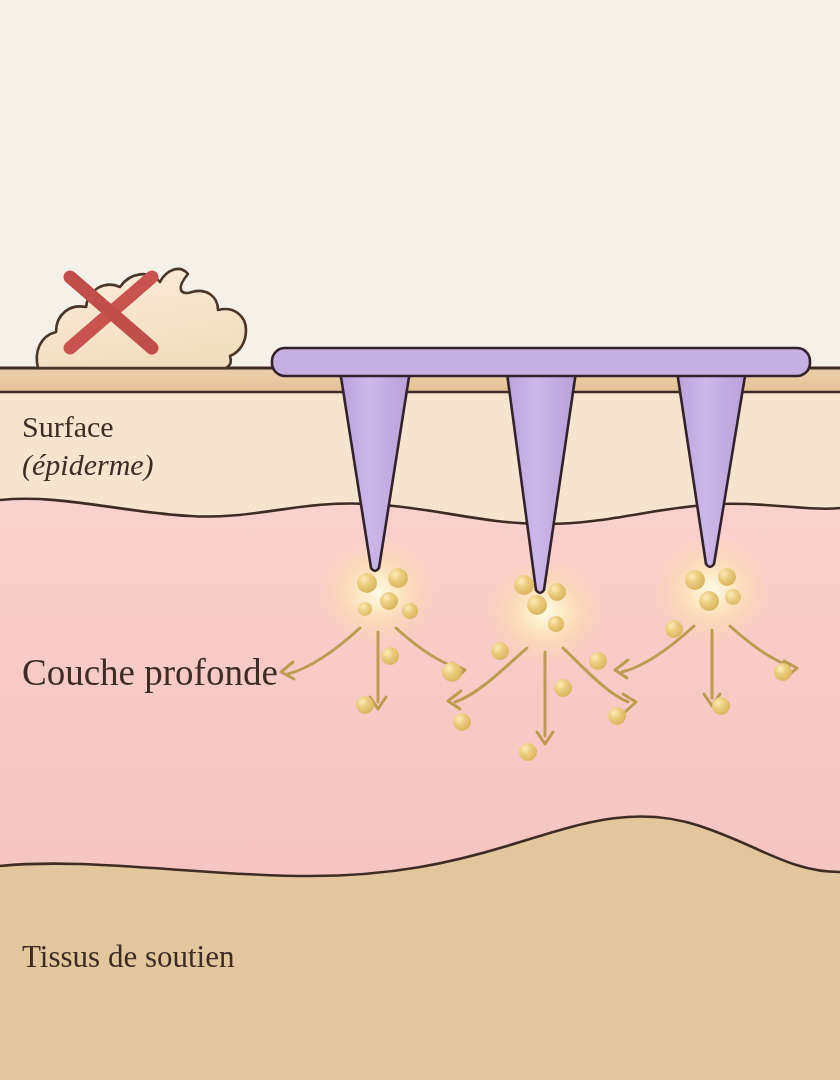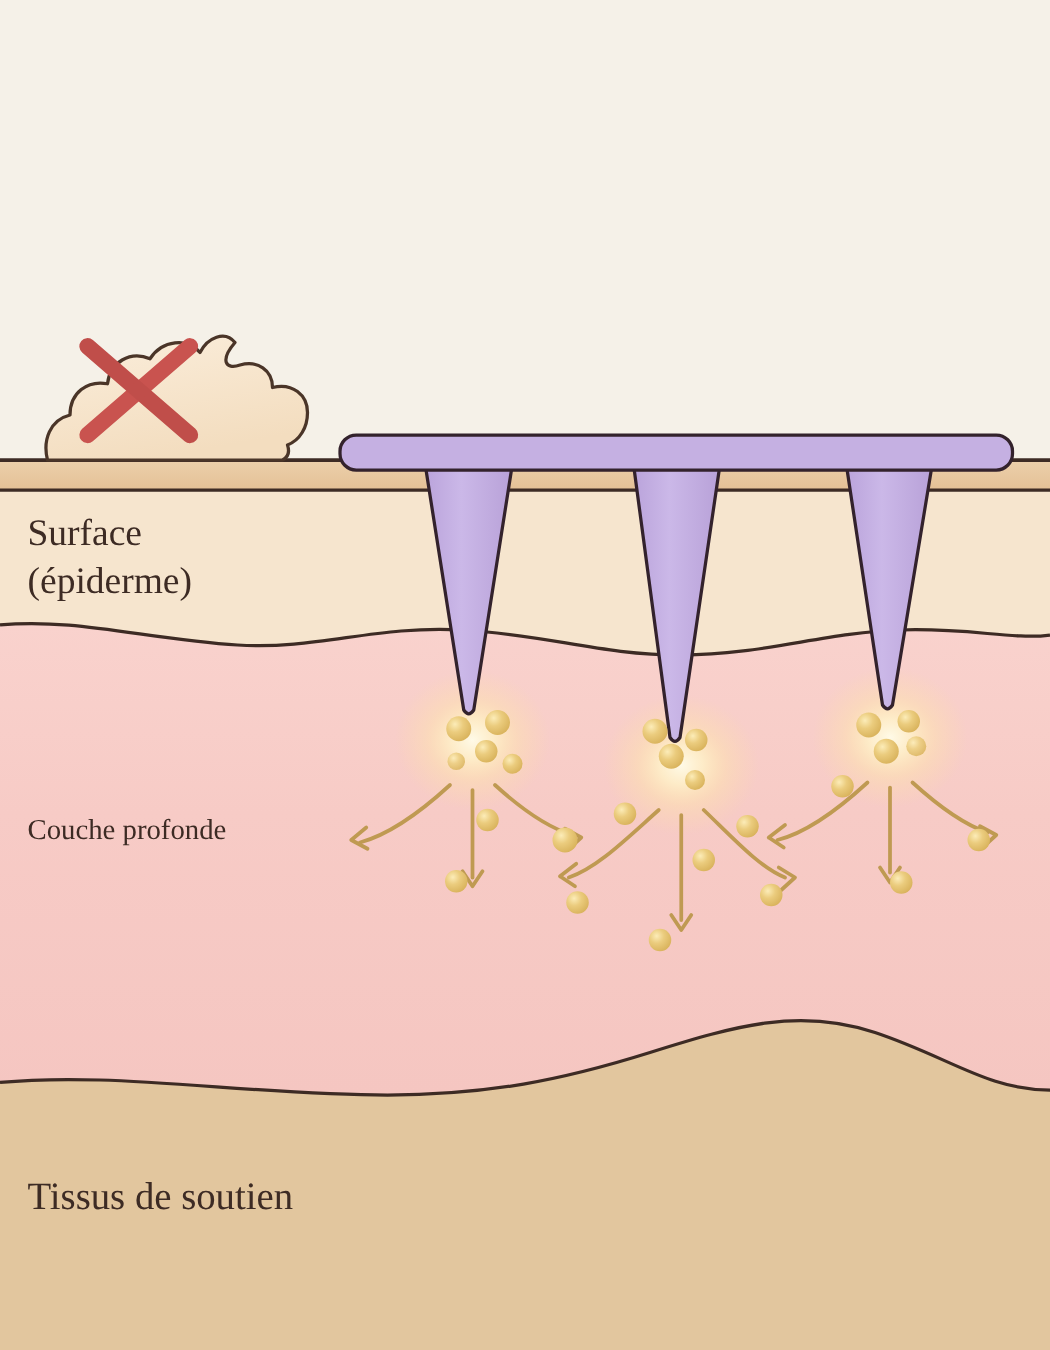--- a/index.html
+++ b/index.html
@@ -51,28 +51,29 @@
     line-height: 1.25;
   }
   #label-epidermis {
     left: 22px;
     top: 408px;
     font-size: 30px;
   }
   #label-dermis {
     left: 22px;
     top: 650px;
-    font-size: 23px;
+    font-size: 37px;
   }
   #label-hypodermis {
     left: 22px;
     top: 938px;
     font-size: 31px;
   }
   .layer-label .latin {
+    font-style: italic;
     display: block;
   }
 </style>
 </head>
 <body>
 
 <div id="stage">
 
   <div id="headline">
     <b>Pénètre</b><span> la ou les </span><b>crèmes classiques s’évaporent</b><span> en surface</span>

